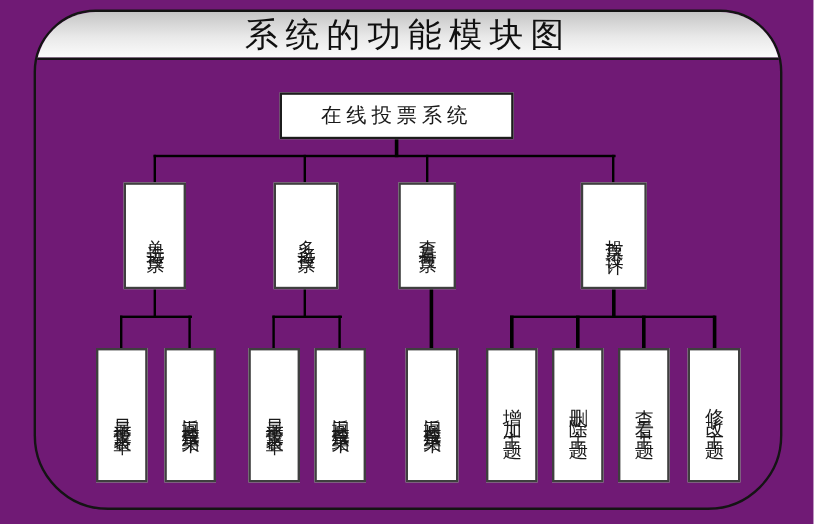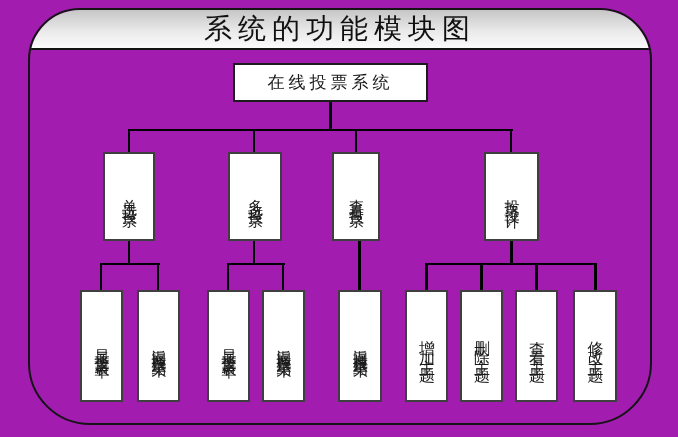--- a/index.html
+++ b/index.html
@@ -1,17 +1,17 @@
 <!DOCTYPE html>
 <html><head>
 <meta charset="utf-8">
 <style>
   html,body{margin:0;padding:0;background:#ffffff;}
   .stage{
-    position:relative;width:678px;height:437px;background:#a21caf;overflow:hidden;
+    position:relative;width:678px;height:437px;background:#701a75;overflow:hidden;
     font-family:"DejaVu Serif", serif;color:#1a1a1a;
   }
   
   .frame{
     position:absolute;left:28px;top:8px;width:620px;height:413px;
     border:2px solid #141414;border-radius:52px 52px 62px 62px;overflow:hidden;
     background:transparent;
   }
   .titlebar{
     height:38px;border-bottom:2px solid #141414;
@@ -20,21 +20,21 @@
   }
   .title-text{
     font-size:28px;letter-spacing:6px;color:#101010;white-space:nowrap;
   }
   
   .node{
     position:absolute;background:#ffffff;display:flex;align-items:center;justify-content:center;
     box-sizing:border-box;
   }
   .root-node{
-    left:233px;top:63px;width:195px;height:39px;border:2px solid #1c1c1c;
+    left:233px;top:77px;width:195px;height:39px;border:2px solid #1c1c1c;
     font-size:17px;letter-spacing:4px;white-space:nowrap;
   }
   .mod{top:152px;height:89px;border:2px solid #3f3f3f;}
   .mod .vtxt{writing-mode:vertical-rl;text-orientation:upright;font-size:15px;letter-spacing:5px;}
   .leaf{top:290px;height:112px;border:2px solid #3f3f3f;}
   .leaf .vtxt{writing-mode:vertical-rl;text-orientation:upright;}
   .leaf.six .vtxt{font-size:15px;letter-spacing:3px;}
   .leaf.four .vtxt{font-size:16px;letter-spacing:9px;}
   
   .m0{left:103px;width:52px;} .m1{left:228px;width:54px;}

